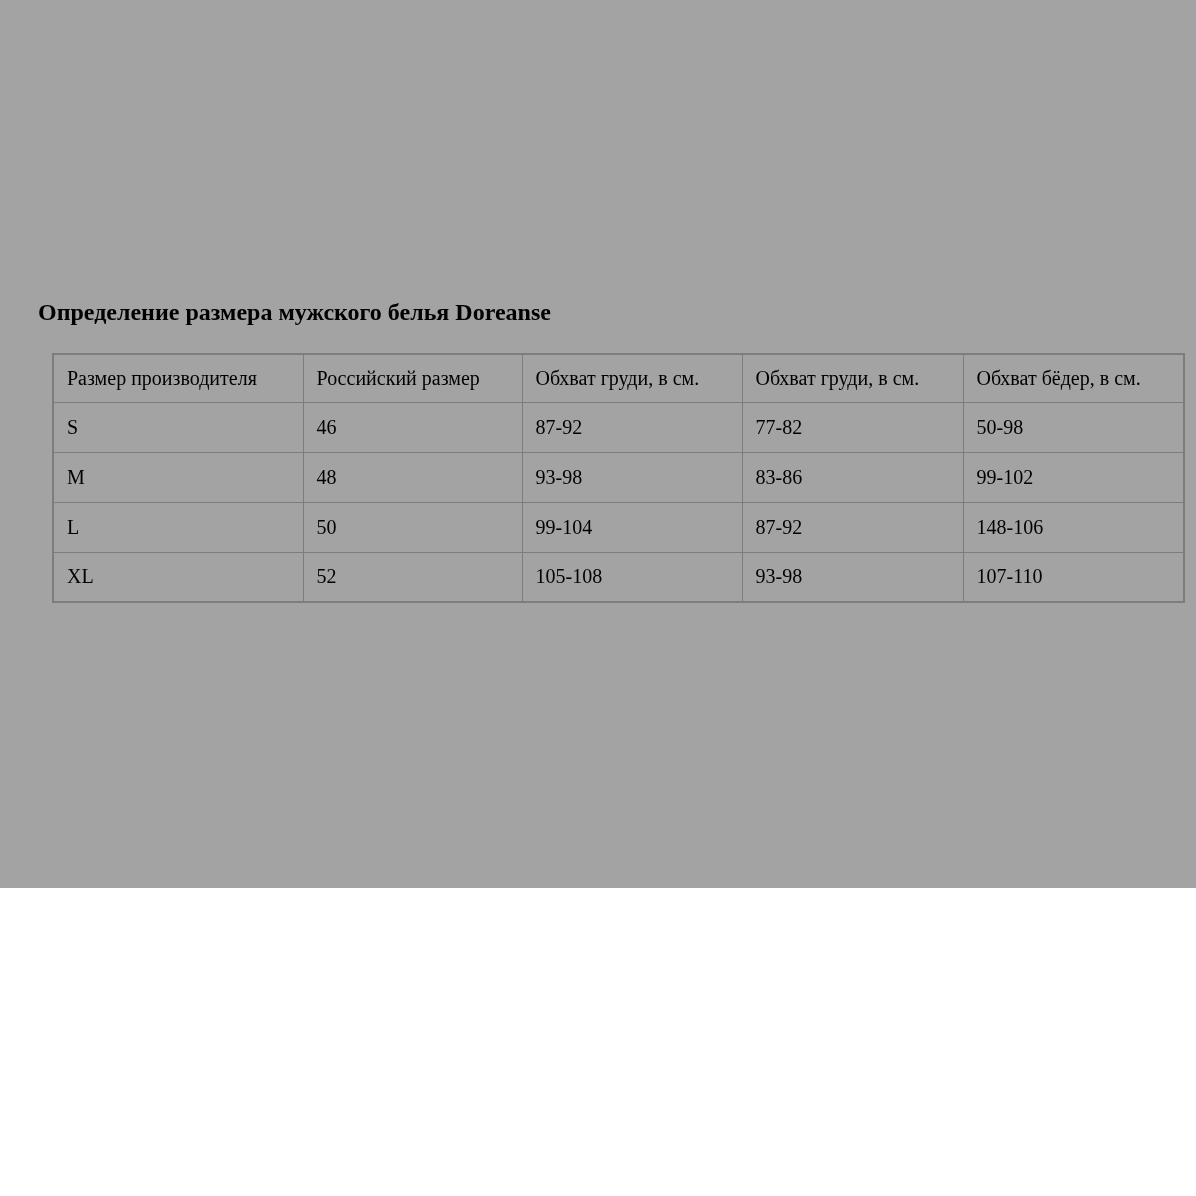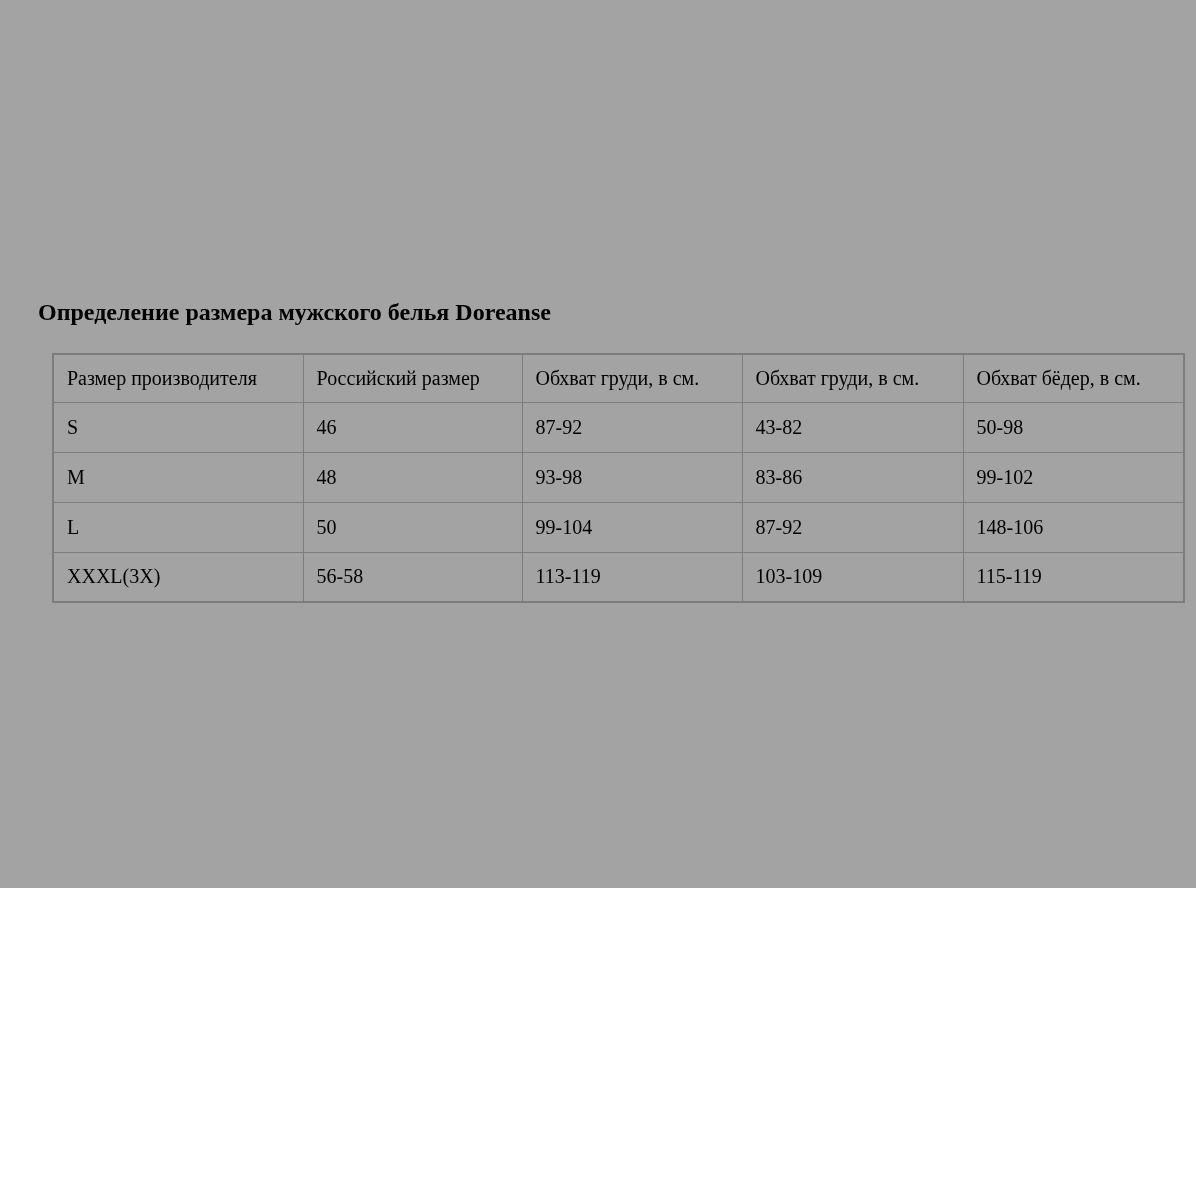--- a/index.html
+++ b/index.html
@@ -78,40 +78,40 @@
         <th>Обхват груди, в см.</th>
         <th>Обхват груди, в см.</th>
         <th>Обхват бёдер, в см.</th>
       </tr>
     </thead>
     <tbody>
       <tr>
         <td>S</td>
         <td>46</td>
         <td>87-92</td>
-        <td>43-82</td>
+        <td>77-82</td>
         <td>50-98</td>
       </tr>
       <tr>
         <td>M</td>
         <td>48</td>
         <td>93-98</td>
         <td>83-86</td>
         <td>99-102</td>
       </tr>
       <tr>
         <td>L</td>
         <td>50</td>
         <td>99-104</td>
         <td>87-92</td>
         <td>148-106</td>
       </tr>
       <tr>
-        <td>XXXL(3X)</td>
-        <td>56-58</td>
-        <td>113-119</td>
-        <td>103-109</td>
-        <td>115-119</td>
+        <td>XL</td>
+        <td>52</td>
+        <td>105-108</td>
+        <td>93-98</td>
+        <td>107-110</td>
       </tr>
     </tbody>
   </table>
 
 </div>
 
 </body></html>

